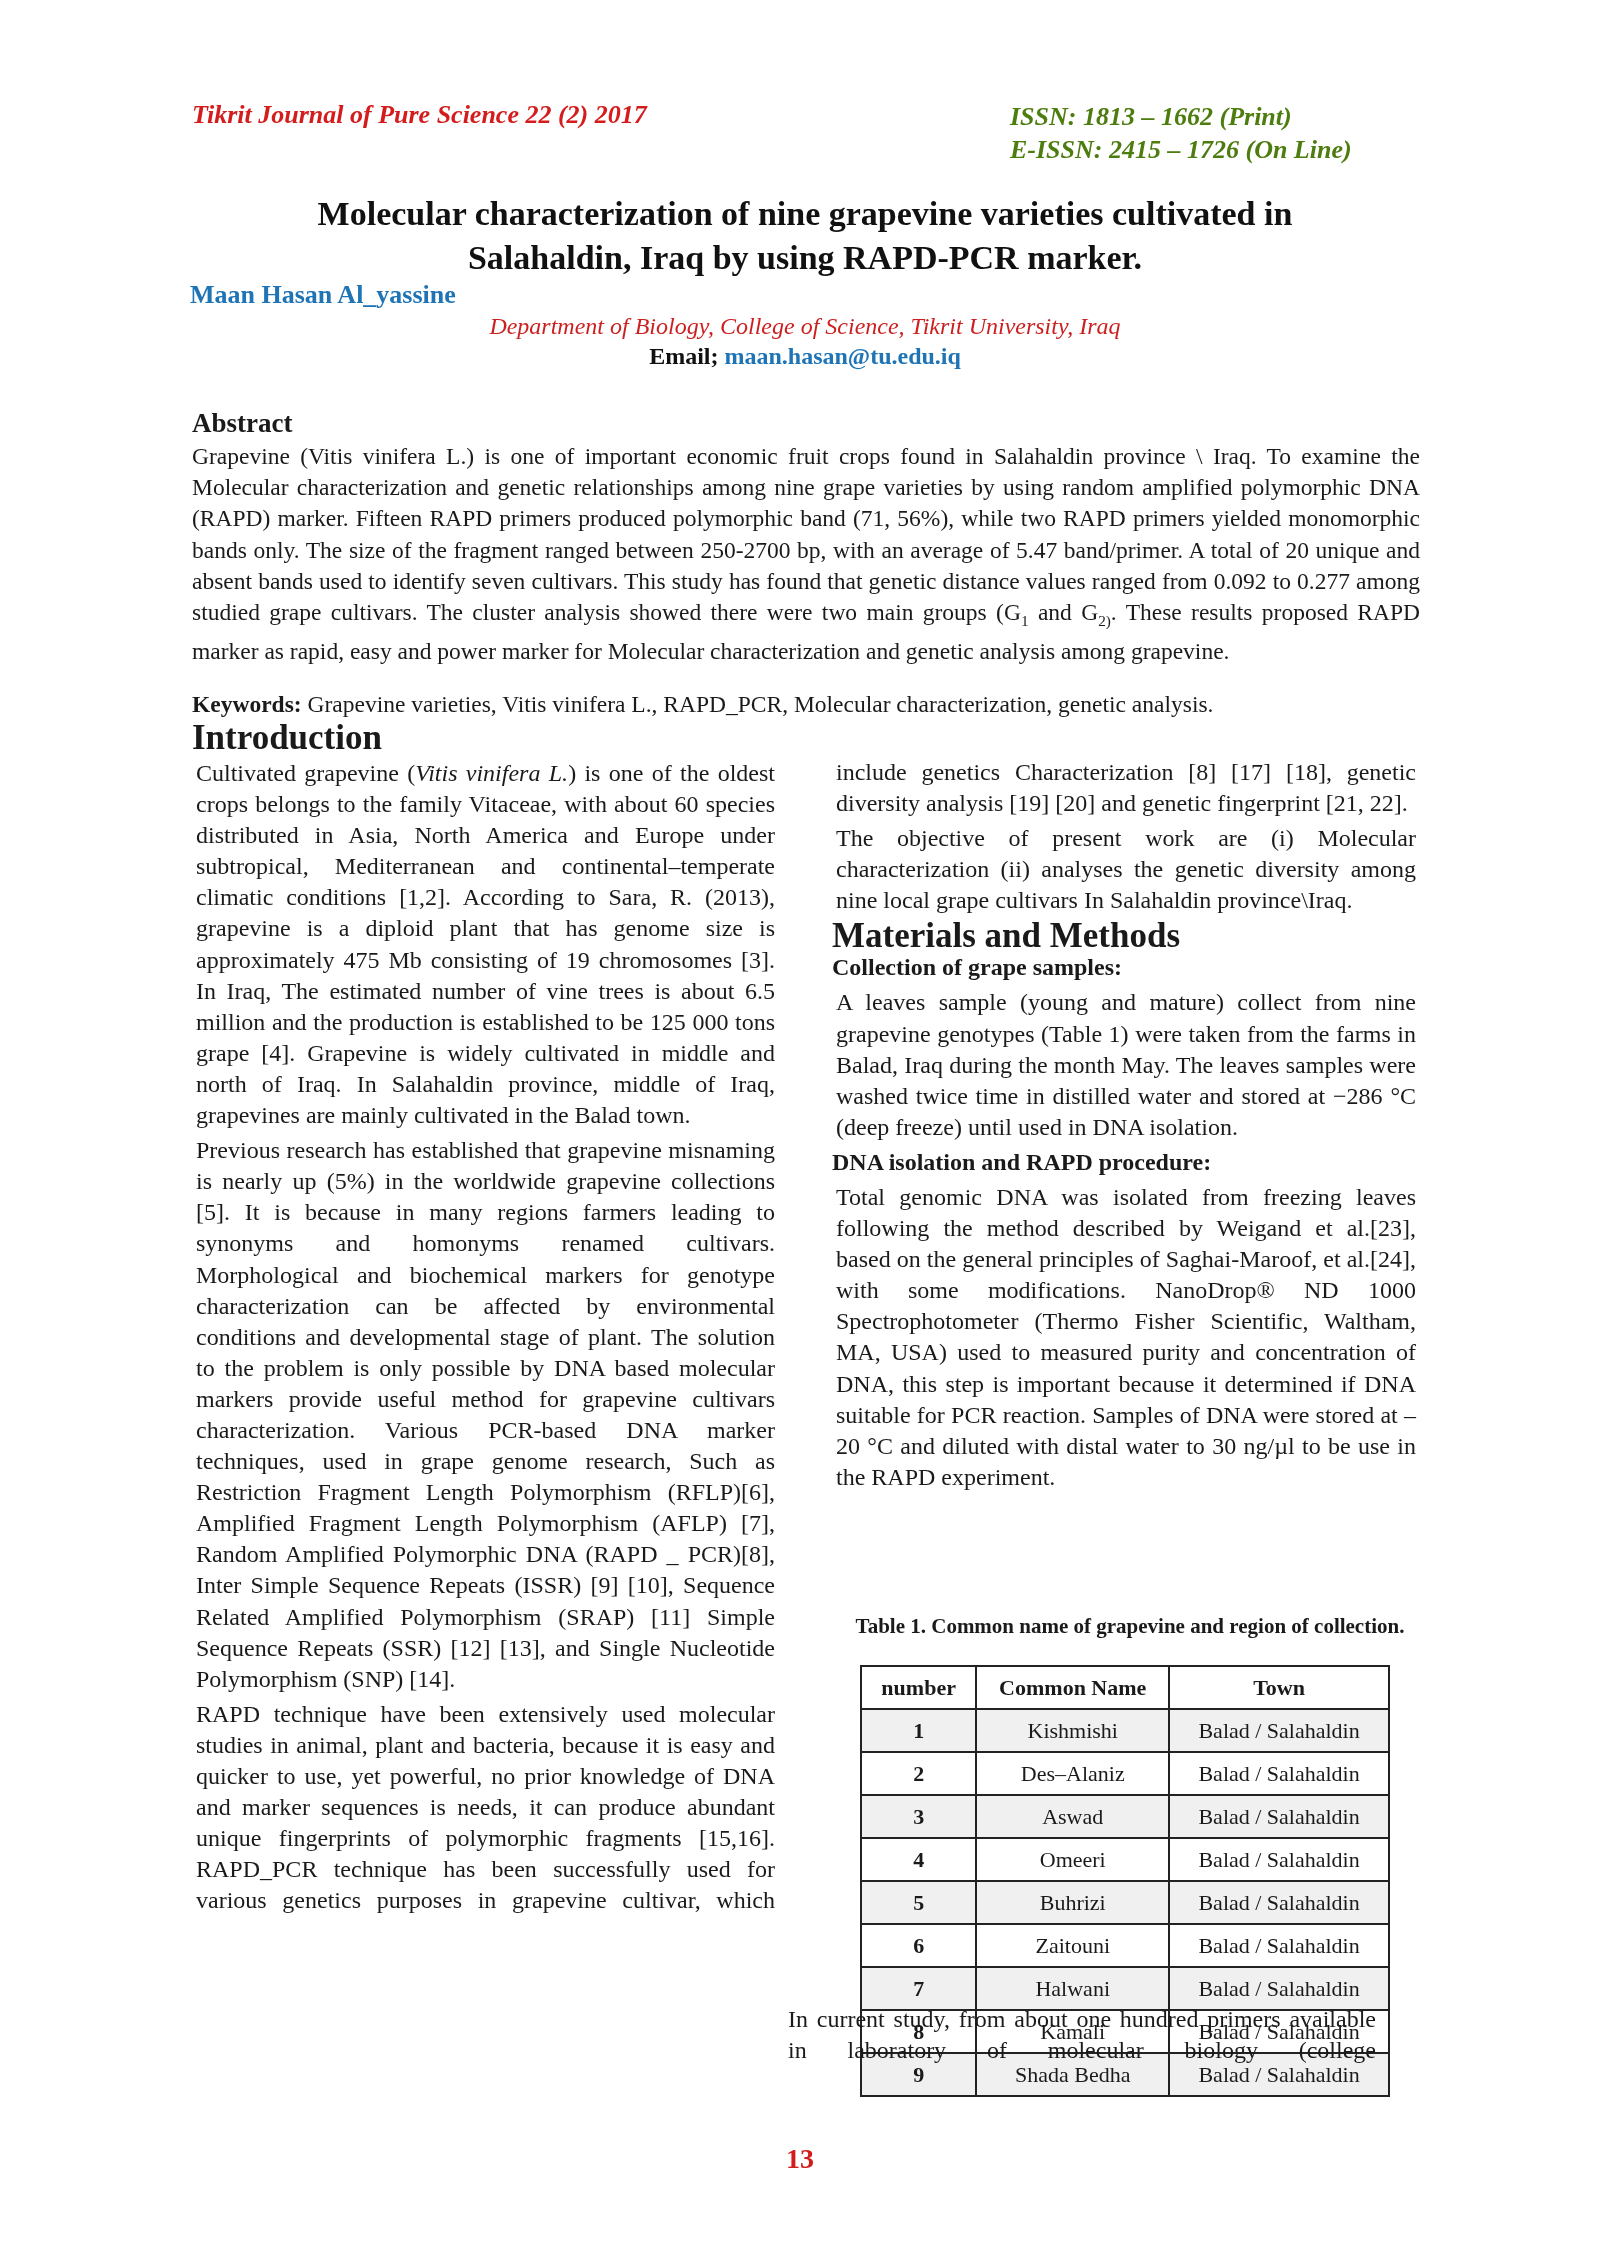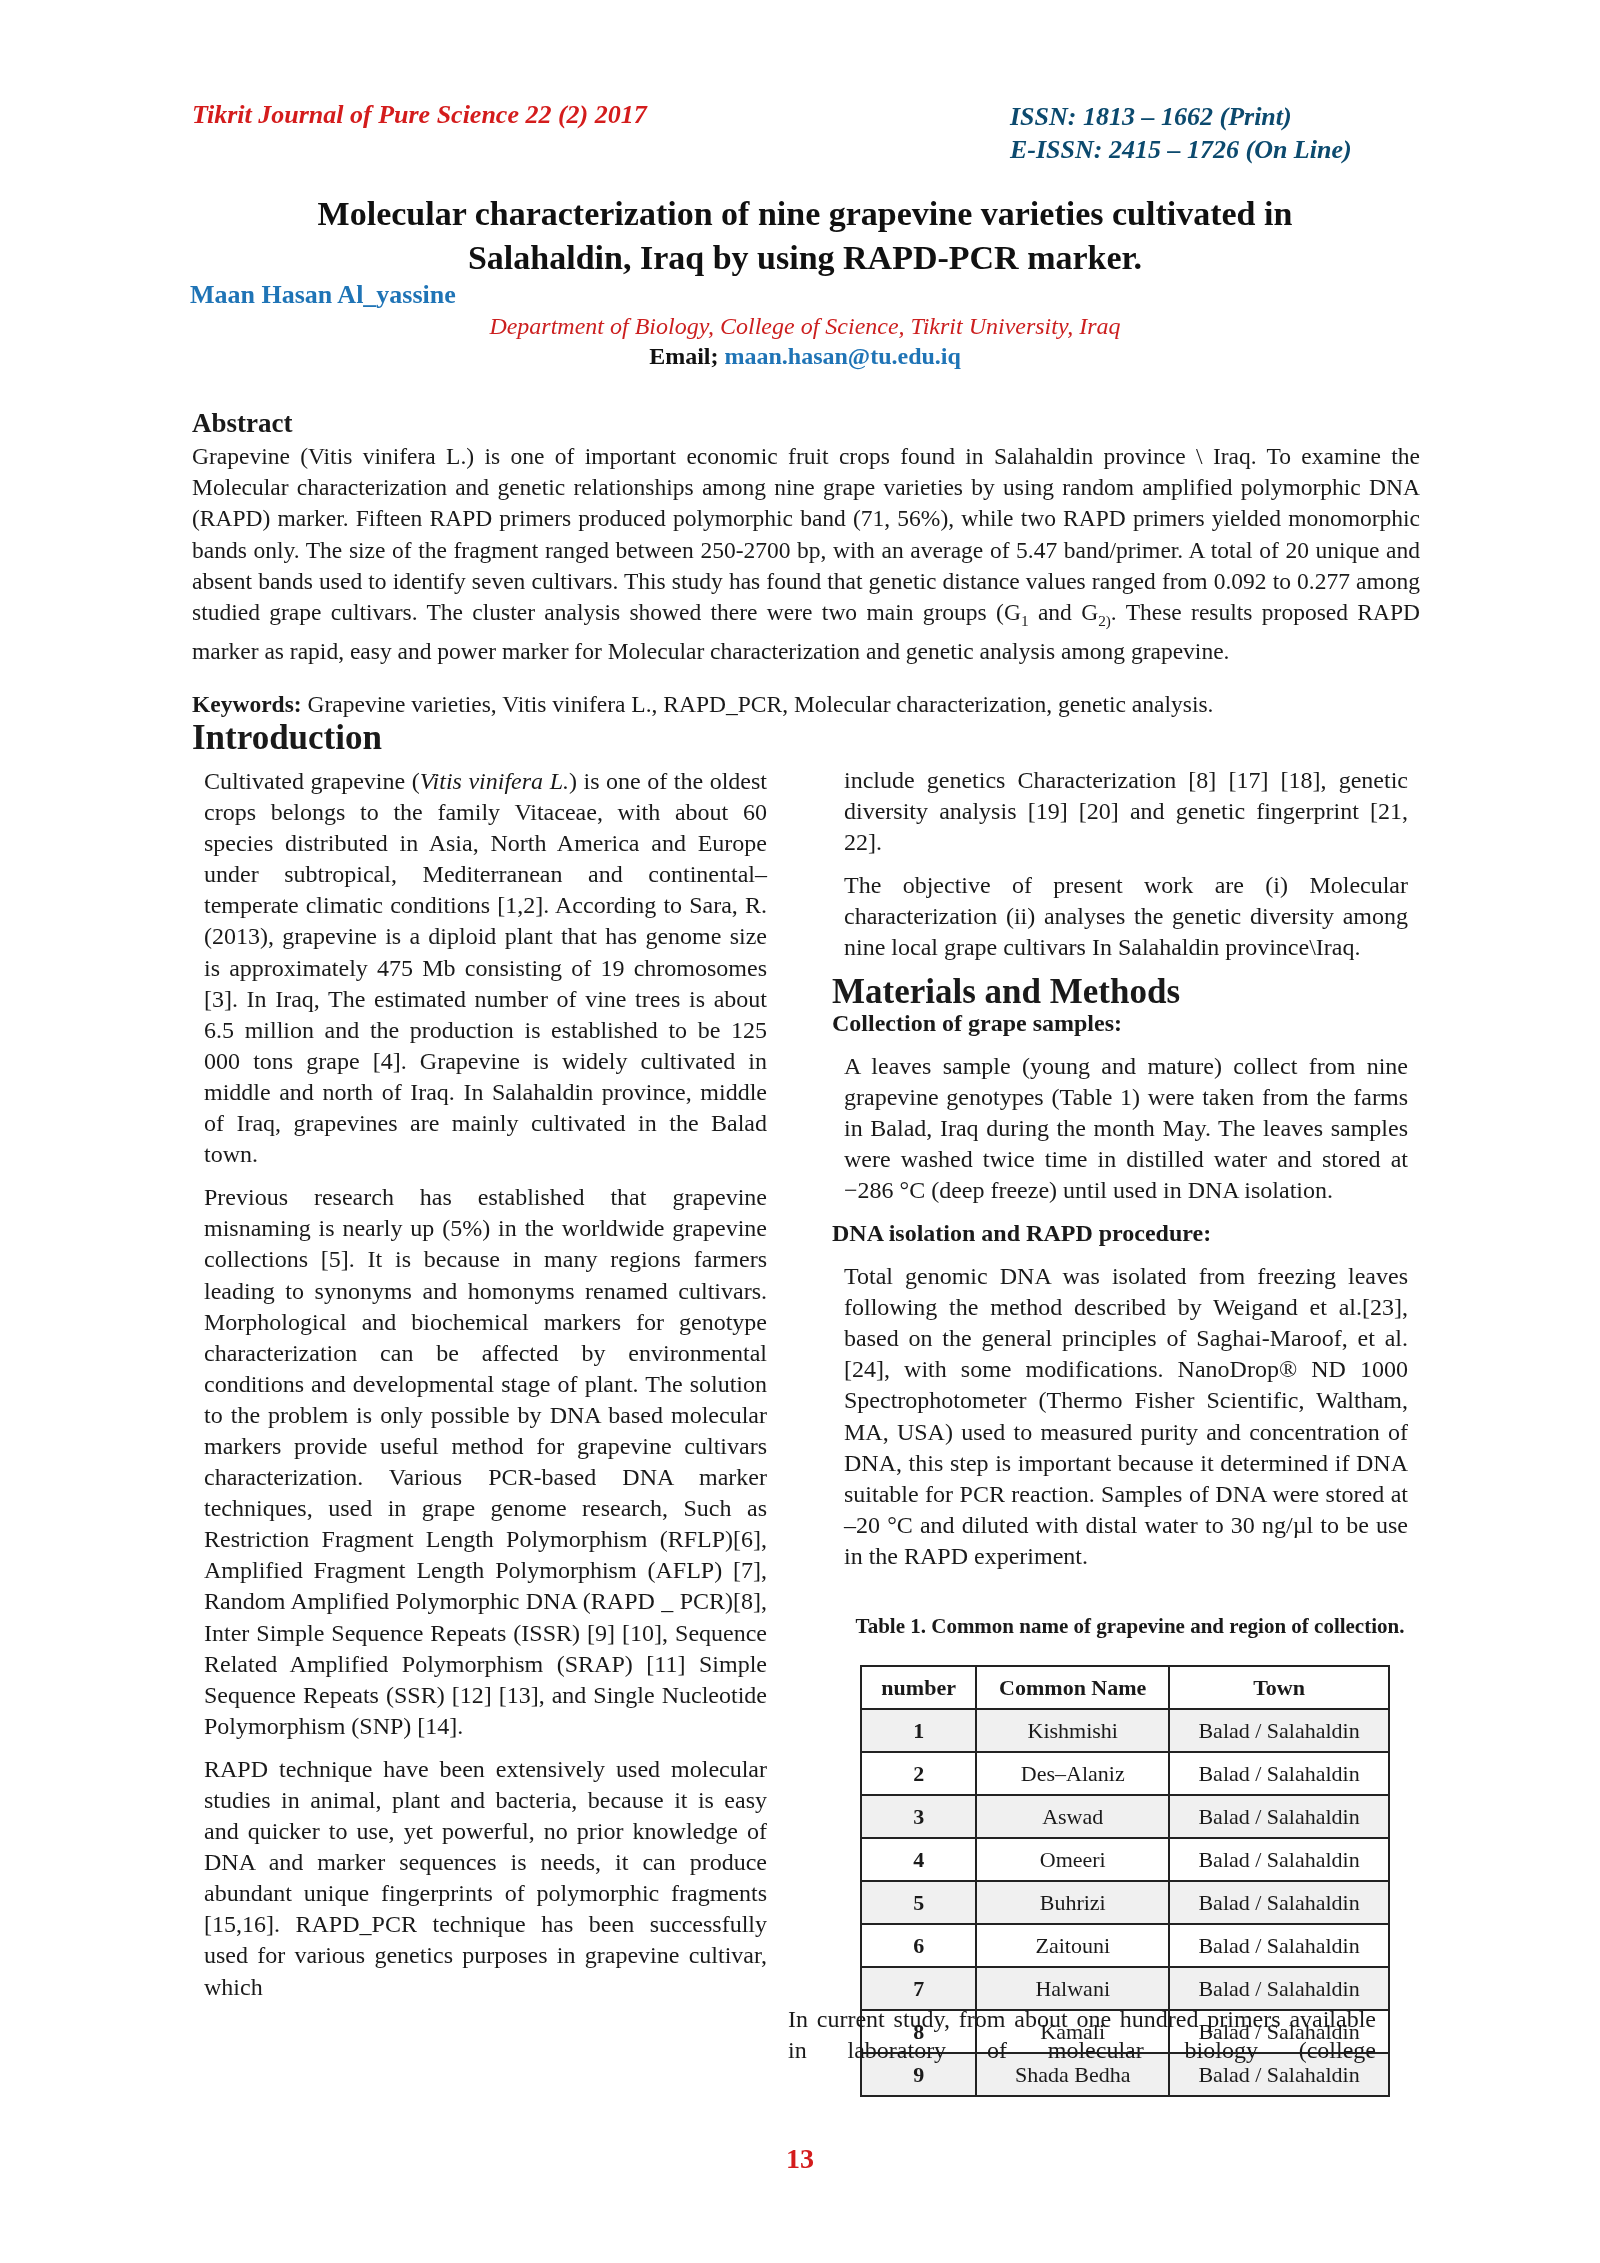--- a/index.html
+++ b/index.html
@@ -3,21 +3,21 @@
   <meta charset="utf-8">
   <style>
     html, body { margin: 0; padding: 0; background: #ffffff; }
     body { width: 1600px; height: 2263px; position: relative; overflow: hidden;
            font-family: "Liberation Serif", "DejaVu Serif", serif; color: #1a1a1a; }
     .page { position: absolute; left: 0; top: 0; width: 1600px; height: 2263px; }
 
     .hdr-left { position: absolute; left: 192px; top: 100px; font-size: 26px; font-weight: bold;
                 font-style: italic; color: #d41c1c; }
     .hdr-right { position: absolute; left: 1010px; top: 100px; font-size: 26px; font-weight: bold;
-                 font-style: italic; color: #0c4a6e; line-height: 33px; }
+                 font-style: italic; color: #4d7c0f; line-height: 33px; }
     .hdr-right div:nth-child(2) { padding-left: 0px; }
 
     .title { position: absolute; left: 190px; width: 1230px; top: 192px; text-align: center;
              font-size: 34px; font-weight: bold; line-height: 44px; color: #111; }
     .author { position: absolute; left: 190px; width: 1230px; top: 280px; text-align: left;
               font-size: 26px; font-weight: bold; color: #1f74b6; }
     .affil { position: absolute; left: 190px; width: 1230px; top: 313px; text-align: center;
              font-size: 24px; font-style: italic; color: #cc1f1f; }
     .email { position: absolute; left: 190px; width: 1230px; top: 343px; text-align: center;
              font-size: 24px; font-weight: bold; color: #111; }
@@ -27,21 +27,21 @@
     .abstract { position: absolute; left: 192px; width: 1228px; top: 441px; font-size: 23.5px;
                 line-height: 31.2px; text-align: justify; }
     .keywords { position: absolute; left: 192px; width: 1240px; top: 691px; font-size: 23.5px; }
     .keywords b { font-weight: bold; }
 
     .col { position: absolute; font-size: 24px; line-height: 31.1px; text-align: justify; }
     .col-left { left: 192px; width: 587px; top: 722px; }
     .col-right { left: 832px; width: 588px; top: 753px; }
     .h2 { font-size: 35px; font-weight: bold; line-height: 32px; text-align: left; }
     .h3 { font-size: 24px; font-weight: bold; line-height: 31px; text-align: left; }
-    .p { margin: 12px; }
+    .p { margin: 4px; }
     .p-last { text-align-last: justify; }
 
     .tbl-cap { position: absolute; left: 850px; width: 560px; top: 1612px; text-align: center;
                font-size: 21px; font-weight: bold; line-height: 28px; }
     table.t1 { position: absolute; left: 860px; top: 1665px; width: 530px; border-collapse: collapse;
                font-size: 22px; }
     table.t1 th, table.t1 td { border: 2px solid #222; padding: 8px 6px; height: 25px; line-height: 25px;
                                text-align: center; }
     table.t1 th { font-weight: bold; }
     table.t1 td.num { font-weight: bold; }

